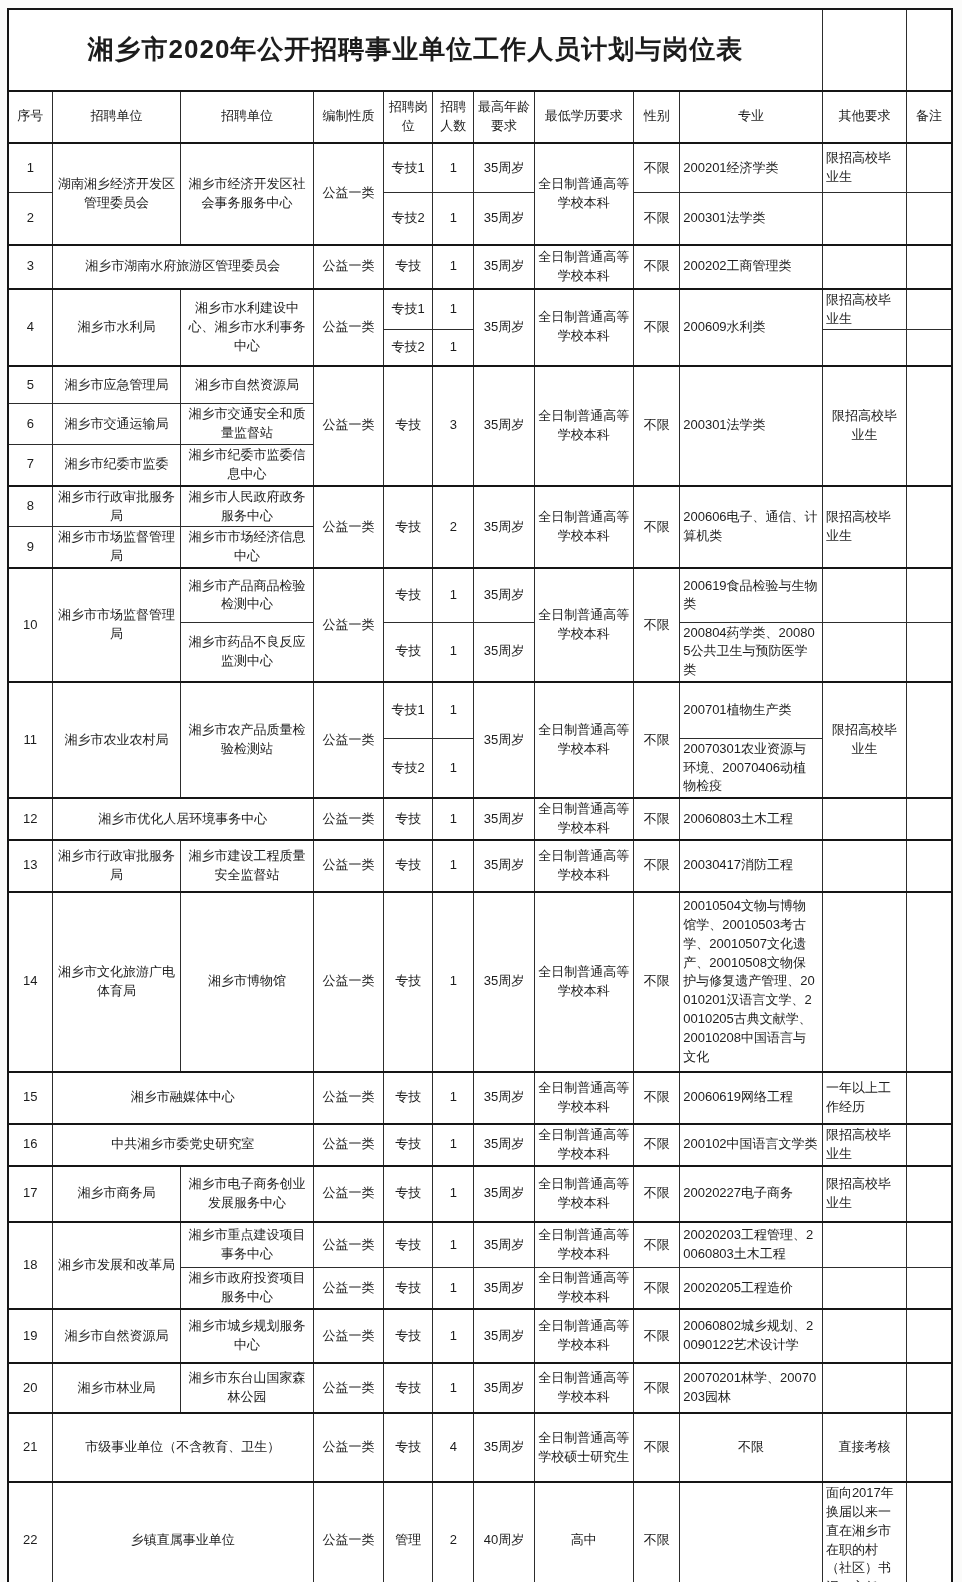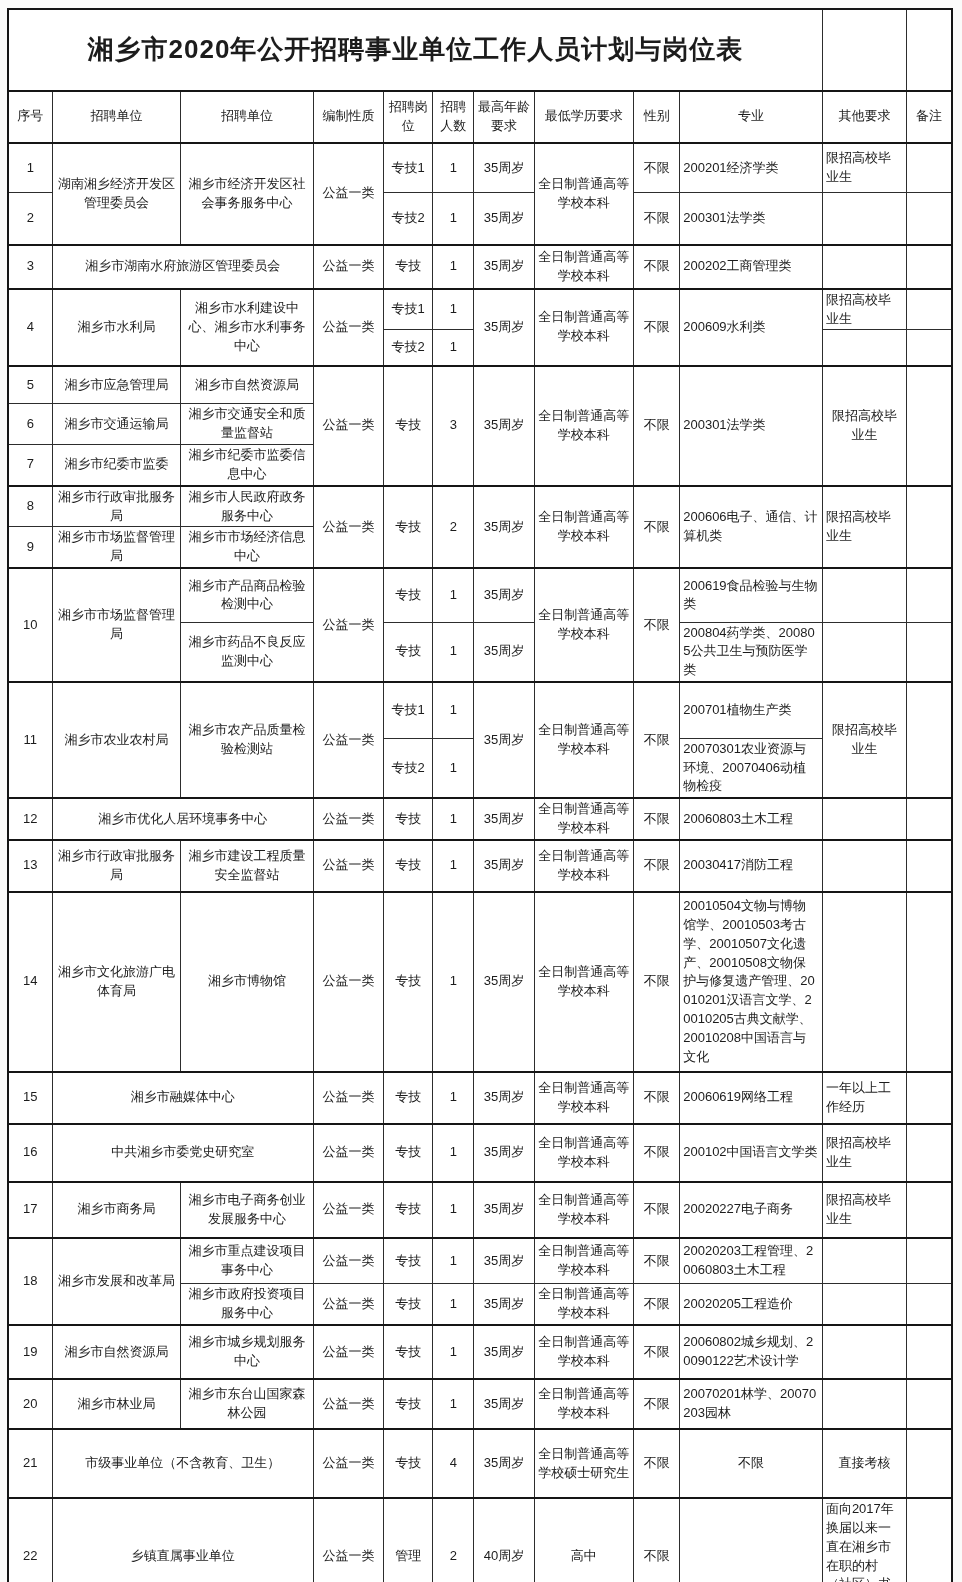--- a/index.html
+++ b/index.html
@@ -253,21 +253,21 @@
     <td>专技</td>
     <td>1</td>
     <td>35周岁</td>
     <td>全日制普通高等学校本科</td>
     <td>不限</td>
     <td class="l">20060619网络工程</td>
     <td class="l">一年以上工作经历</td>
     <td></td>
   </tr>
 
-  <tr class="bt" style="height:58px">
+  <tr class="bt" style="height:42px">
     <td>16</td>
     <td colspan="2">中共湘乡市委党史研究室</td>
     <td>公益一类</td>
     <td>专技</td>
     <td>1</td>
     <td>35周岁</td>
     <td>全日制普通高等学校本科</td>
     <td>不限</td>
     <td class="l">200102中国语言文学类</td>
     <td class="l">限招高校毕业生</td>

